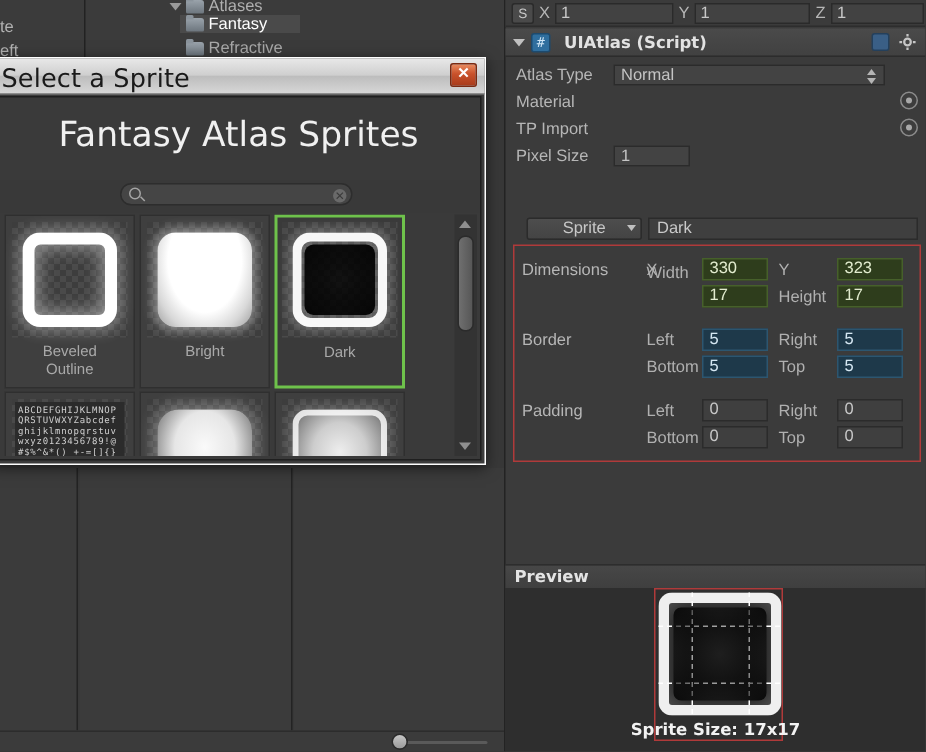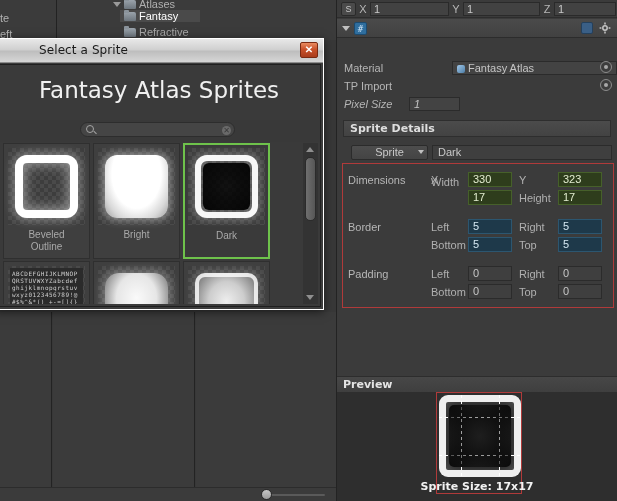--- a/index.html
+++ b/index.html
@@ -75,24 +75,23 @@
     background: #3c3c3c;
     border: 1px solid #ffffff;
     box-shadow: 0 2px 9px rgba(0,0,0,.55);
   }
   .dlg-titlebar {
     position: absolute; left: 0; top: 0; right: 0; height: 24px;
     background: linear-gradient(180deg,#e8e8e8 0%, #cfcfcf 48%, #bdbdbd 52%, #d6d6d6 100%);
     border-bottom: 1px solid #8d8d8d;
   }
   .dlg-title {
-    position: absolute; left: 6px; top: 4px; font-size: 12px;
+    position: absolute; left: 6px; top: 4px; font-size: 17px;
     color: #1a1a1a; font-family: "DejaVu Sans", sans-serif;
     letter-spacing: .1px;
-    padding-left: 38px;
   }
   .dlg-close {
     position: absolute; right: 5px; top: 3px; width: 18px; height: 16px;
     background: linear-gradient(180deg,#e98b60 0%,#c9512a 45%,#a93c1c 100%);
     border: 1px solid #7a2a12; border-radius: 2px;
     color: #fff; font-size: 10px; line-height: 14px; text-align: center;
     font-weight: bold; cursor: pointer;
   }
   .dlg-body {
     position: absolute; left: 2px; top: 25px; right: 2px; bottom: 2px;
@@ -479,54 +478,58 @@
       <span class="axis-fld" style="width:79px;">1</span>
       <span class="axis-lbl">Y</span>
       <span class="axis-fld" style="width:77px;">1</span>
       <span class="axis-lbl">Z</span>
       <span class="axis-fld" style="width:62px;">1</span>
     </div>
 
     <div class="comp-header">
       <span class="foldout"></span>
       <span class="script-ico"></span>
+      <span class="comp-title">UIAtlas (Script)</span>
       <span class="ref-ico"></span>
       <span class="gear-ico">
         <svg viewBox="0 0 12 12" width="12" height="12" aria-hidden="true">
           <circle cx="6" cy="6" r="2.2" fill="none" stroke="#c6c6c6" stroke-width="1.5"></circle>
           <g stroke="#c6c6c6" stroke-width="1.5">
             <line x1="6" y1="0.6" x2="6" y2="2.4"></line>
               <line x1="6" y1="9.6" x2="6" y2="11.4"></line>
             <line x1="0.6" y1="6" x2="2.4" y2="6"></line>
               <line x1="9.6" y1="6" x2="11.4" y2="6"></line>
           </g>
         </svg>
       </span>
     </div>
 
+    <div class="prop-row" style="top:41px;">
+      <span class="prop-label">Atlas Type</span>
+      <span class="prop-field" style="width:181px;">
+        <span>Normal</span>
+        <span class="popup-arrows"></span>
+      </span>
+    </div>
 
     <div class="prop-row" style="top:59px;justify-content:space-between;">
       <span class="prop-label">Material</span>
-      <span class="prop-field" style="width:165px;">
-        <span class="obj-dot mat"></span><span>Fantasy Atlas</span>
-      </span>
       <span class="circle-sel" style="right:5px; top:2px;"></span>
     </div>
 
     <div class="prop-row" style="top:77px;">
       <span class="prop-label">TP Import</span>
       <span class="circle-sel" style="right:5px; top:2px;"></span>
     </div>
 
-    <div class="prop-row" style="top:95px;font-style:italic;">
+    <div class="prop-row" style="top:95px;">
       <span class="prop-label">Pixel Size</span>
       <span class="prop-field" style="width:51px;">1</span>
     </div>
 
-    <div class="section-bar" style="top:120px;">Sprite Details</div>
 
     <div class="sprite-popup-btn" style="left:14px; top:145px; width:77px;">
       <span>Sprite</span>
       <span class="pa"></span>
     </div>
     <div class="sprite-name-fld" style="left:95px; top:145px; width:180px;">Dark</div>
 
     <div class="redbox" style="left:5px; top:163px; width:272px; height:145px;"></div>
 
     <div class="grp-label" style="left:11px; top:174px;">Dimensions</div>

